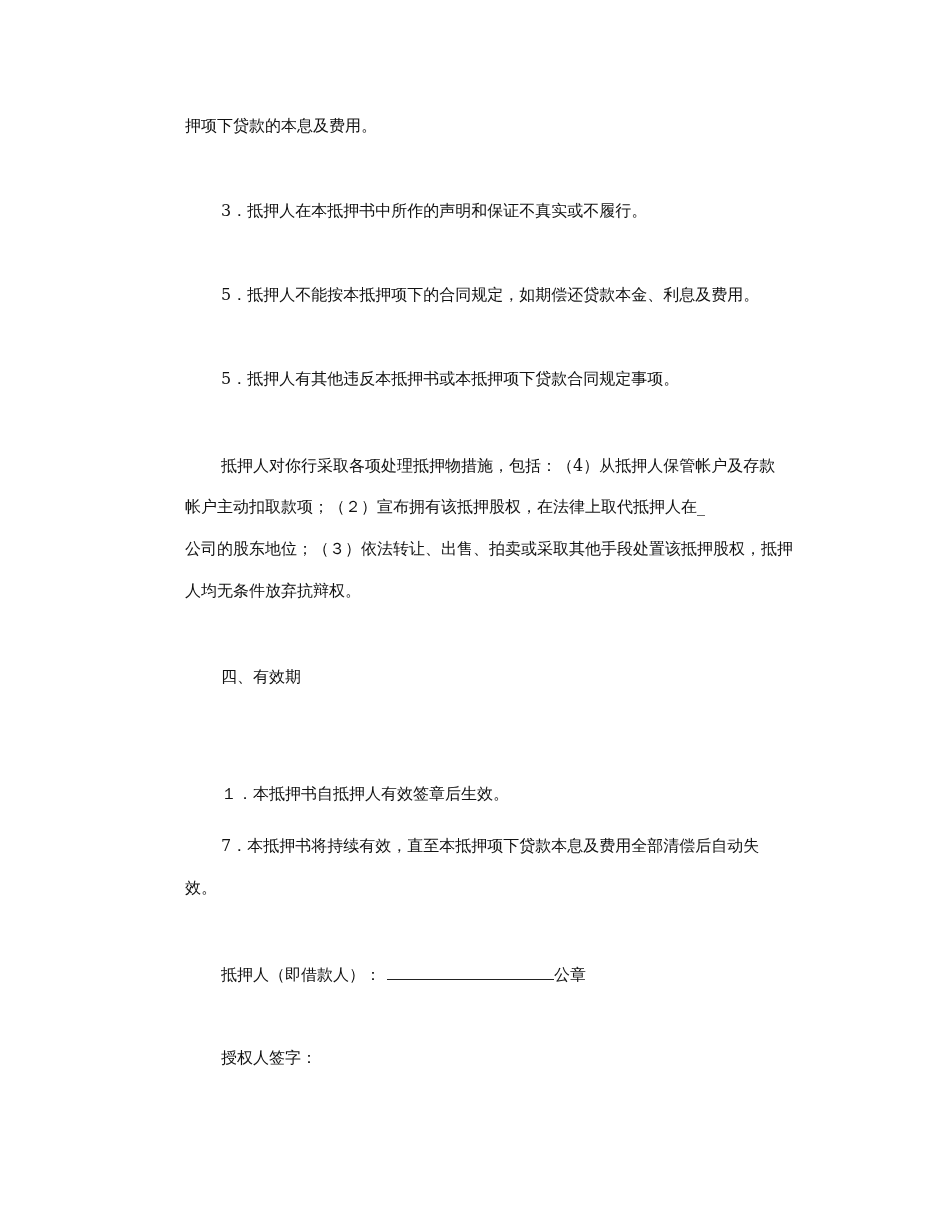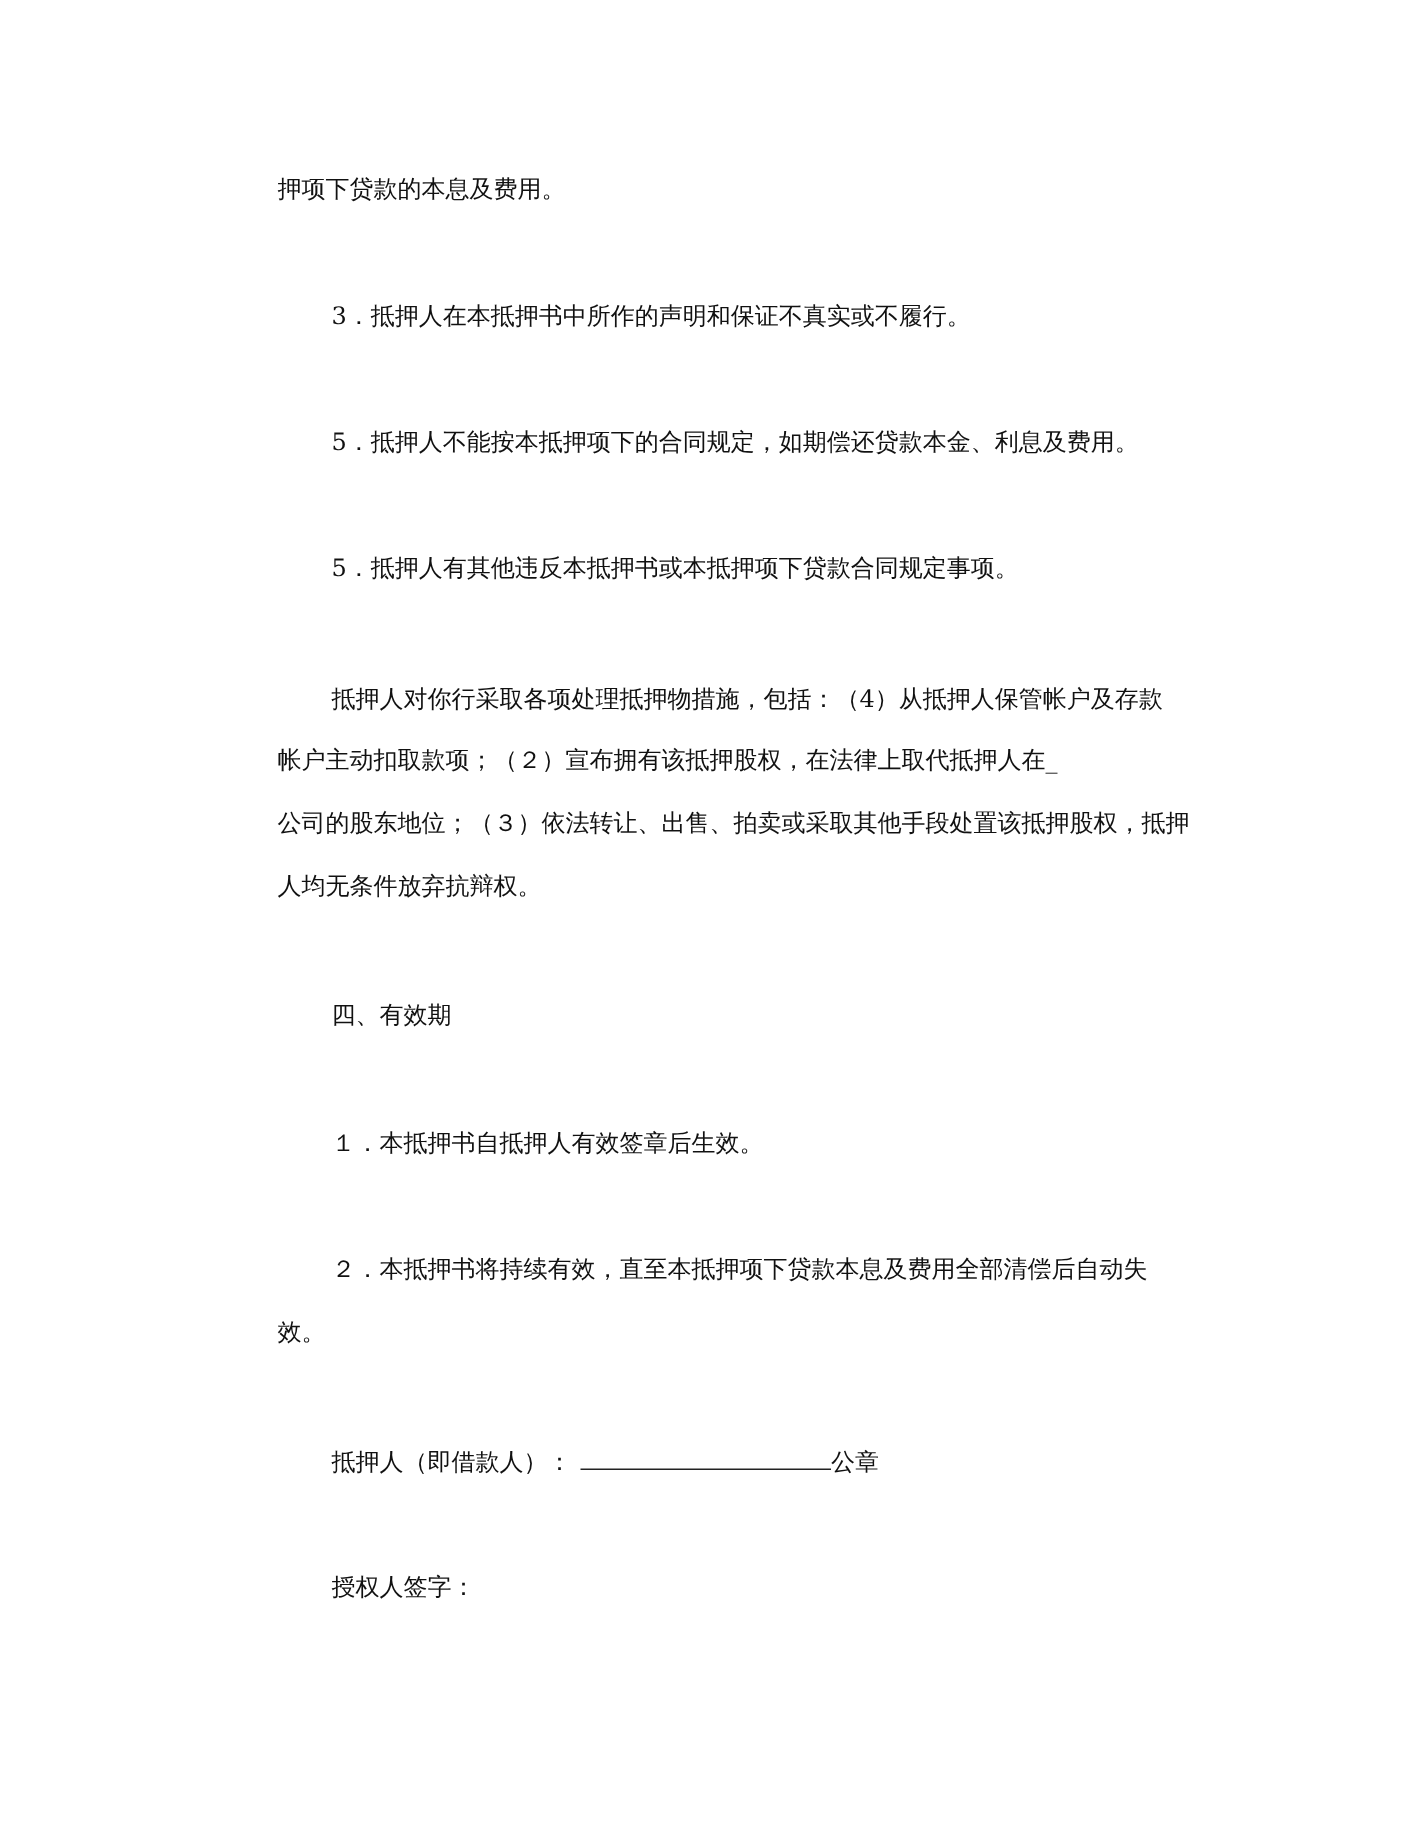--- a/index.html
+++ b/index.html
@@ -15,22 +15,22 @@
 <div>
   <div class="line" style="top:116px">押项下贷款的本息及费用。</div>
   <div class="line indent" style="top:201px">3．抵押人在本抵押书中所作的声明和保证不真实或不履行。</div>
   <div class="line indent" style="top:285px">5．抵押人不能按本抵押项下的合同规定，如期偿还贷款本金、利息及费用。</div>
   <div class="line indent" style="top:369px">5．抵押人有其他违反本抵押书或本抵押项下贷款合同规定事项。</div>
   <div class="line indent" style="top:456px">抵押人对你行采取各项处理抵押物措施，包括：（4）从抵押人保管帐户及存款</div>
   <div class="line" style="top:497px">帐户主动扣取款项；（２）宣布拥有该抵押股权，在法律上取代抵押人在_</div>
   <div class="line" style="top:539px">公司的股东地位；（３）依法转让、出售、拍卖或采取其他手段处置该抵押股权，抵押</div>
   <div class="line" style="top:581px">人均无条件放弃抗辩权。</div>
   <div class="line indent" style="top:667px">四、有效期</div>
-  <div class="line indent" style="top:752px">１．本抵押书自抵押人有效签章后生效。</div>
-  <div class="line indent" style="top:836px">２．本抵押书将持续有效，直至本抵押项下贷款本息及费用全部清偿后自动失</div>
+  <div class="line indent" style="top:784px">１．本抵押书自抵押人有效签章后生效。</div>
+  <div class="line indent" style="top:836px">7．本抵押书将持续有效，直至本抵押项下贷款本息及费用全部清偿后自动失</div>
   <div class="line" style="top:878px">效。</div>
 
   <div class="line indent" style="top:963px">
     <span>抵押人（即借款人）：</span><span class="sig-underline"></span><span>公章</span>
   </div>
   <div class="line indent" style="top:1048px">
     <span>授权人签字：</span>
   </div>
 </div>
 

